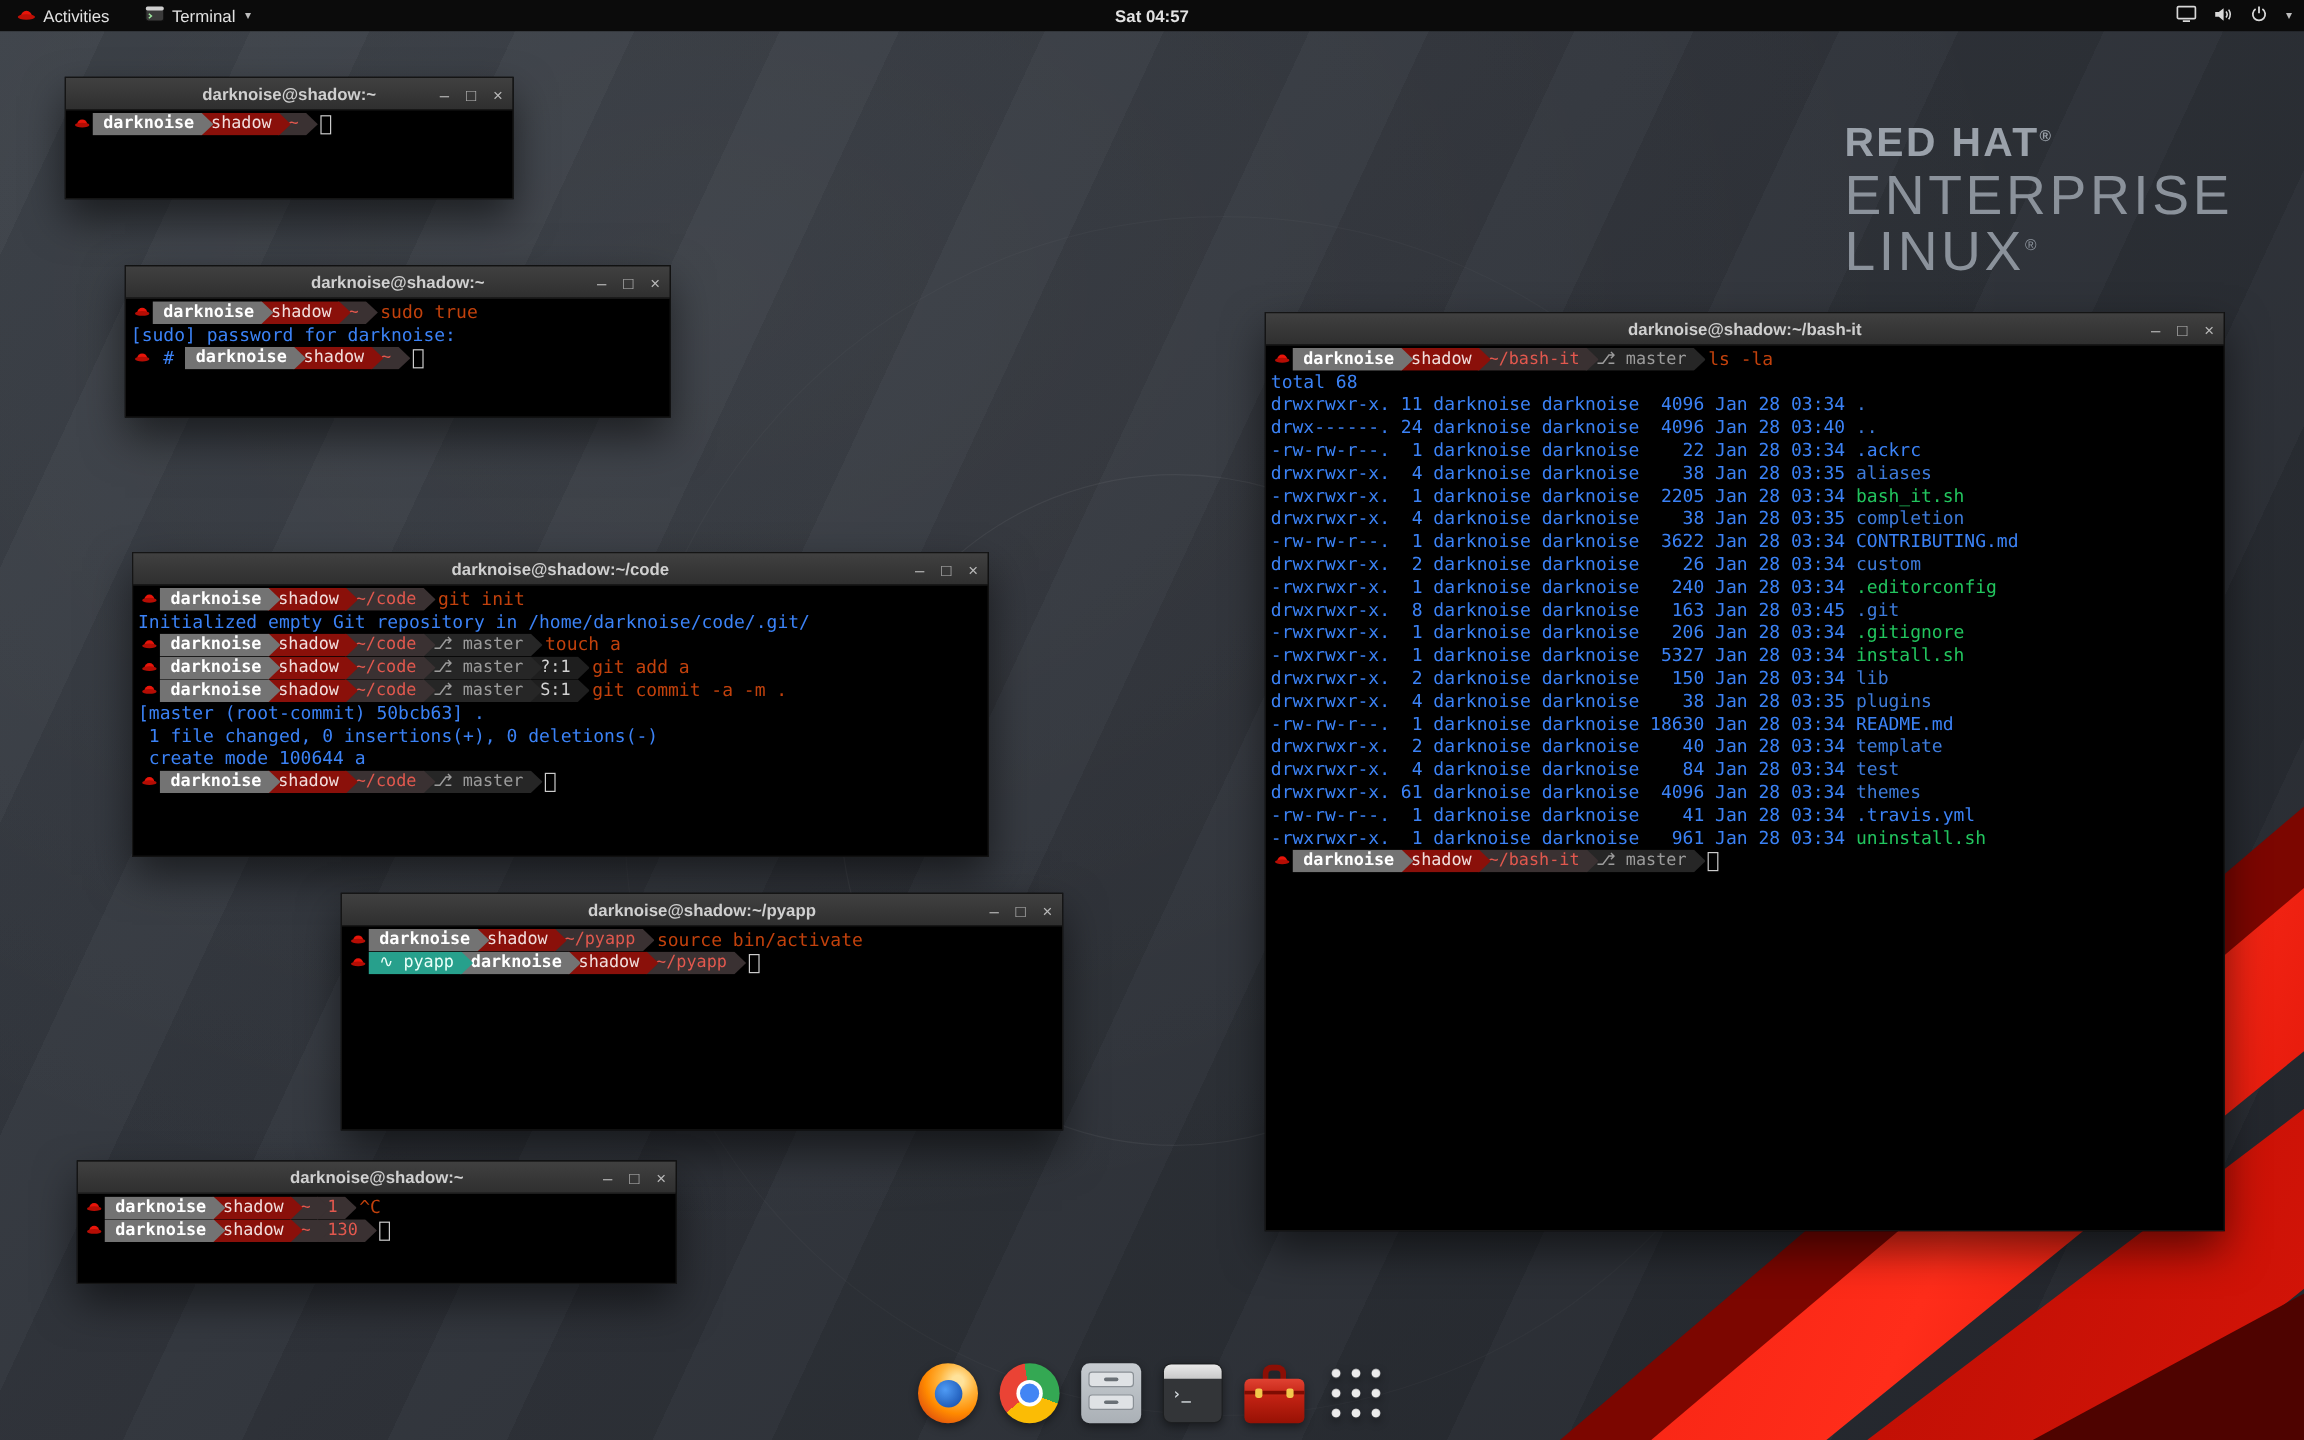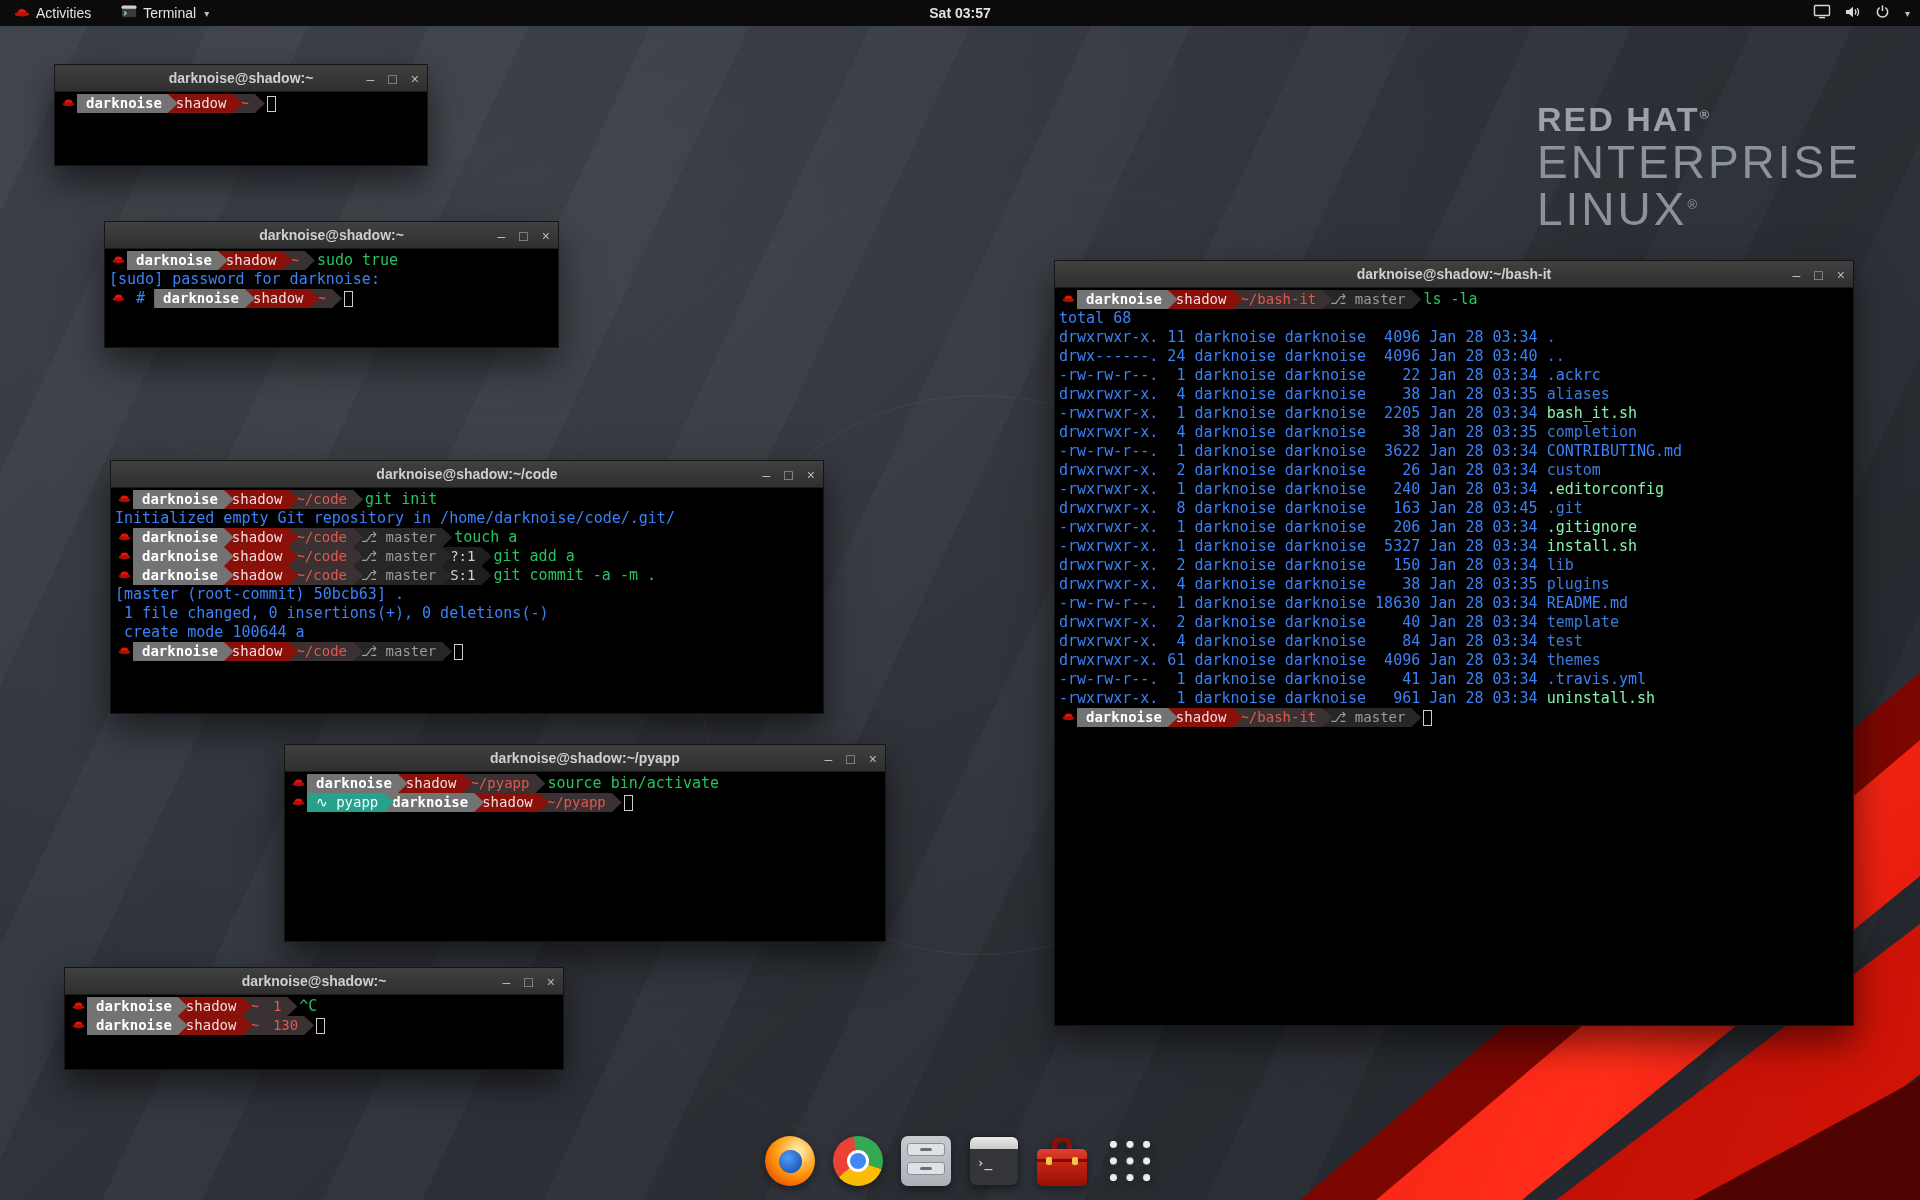--- a/index.html
+++ b/index.html
@@ -56,24 +56,24 @@
   .seg { display:inline-block; position:relative; height:19px; line-height:19px;
     padding:0 16px 0 9px; margin-right:-11px; font-size:14px; vertical-align:top;
     clip-path:polygon(0 0, calc(100% - 10px) 0, 100% 50%, calc(100% - 10px) 100%, 0 100%); }
   .seg.u  { background:#737373; color:#ffffff; font-weight:bold; }
   .seg.h  { background:#8a100a; color:#f1dedd; }
   .seg.p  { background:#3a3132; color:#e2584e; }
   .seg.g  { background:#262626; color:#9c9c9c; }
   .seg.gs { background:#1e1e1e; color:#d2d2d2; }
   .seg.x  { background:#3a3132; color:#e2584e; }
   .seg.v  { background:#27a08c; color:#eafff9; }
-  .cmd { margin-left:13px; color:#22c55e;margin-top:40px; }
+  .cmd { margin-left:13px; color:#c2410c;margin-top:40px; }
   .out { color:#3b82f6; }
   .fn-dir { color:#3d7bdb; }
-  .fn-exe { color:#86efac; }
+  .fn-exe { color:#22c55e; }
   .cur { display:inline-block; width:9px; height:16px; border:1px solid #cccccc;
     vertical-align:middle; margin-left:13px; }
 
   
   #dock { position:absolute; left:50%; bottom:14px; transform:translateX(-50%);
     display:flex; gap:18px; align-items:center; z-index:40; }
   .dicon { width:50px; height:50px; position:relative; filter:drop-shadow(0 3px 4px rgba(0,0,0,0.45)); }
   .d-firefox { border-radius:50%;
     background:radial-gradient(circle at 66% 30%,#ffe29a 0 10%,#ffb43c 32%,#ff8a00 56%,#e3560c 80%,#b53007 100%); }
   .d-firefox .globe { position:absolute; inset:27%; border-radius:50%;
@@ -134,21 +134,21 @@
     <div class="tb-item">
       <span><svg width="16" height="13" viewBox="0 0 16 13">
             <rect x="0.5" y="0.5" width="15" height="12" rx="2" fill="#3a3a3a" stroke="#111"></rect>
             <rect x="0.5" y="0.5" width="15" height="3.2" rx="1.5" fill="#cfcfcf"></rect>
             <path d="M3 6.5l2.2 1.8L3 10.2" stroke="#9fe89f" fill="none" stroke-width="1.2"></path>
           </svg></span>
       <span>Terminal</span>
       <span class="tb-caret">▾</span>
     </div>
   </div>
-  <div id="tb-clock">Sat 03:57</div>
+  <div id="tb-clock">Sat 04:57</div>
   <div class="tb-right">
     <span><svg width="18" height="15" viewBox="0 0 18 15">
           <rect x="1.5" y="1.5" width="15" height="10" rx="1" fill="none" stroke="#d8d8d8" stroke-width="1.4"></rect>
           <line x1="6" y1="13.6" x2="12" y2="13.6" stroke="#d8d8d8" stroke-width="1.4"></line>
         </svg></span>
     <span><svg width="18" height="14" viewBox="0 0 18 14">
           <path d="M2 5h3l4-3.2v10.4L5 9H2z" fill="#d8d8d8"></path>
           <path d="M11 4.5a4 4 0 0 1 0 5" stroke="#d8d8d8" fill="none" stroke-width="1.3"></path>
           <path d="M13.2 3a7 7 0 0 1 0 8" stroke="#d8d8d8" fill="none" stroke-width="1.3"></path>
         </svg></span>

